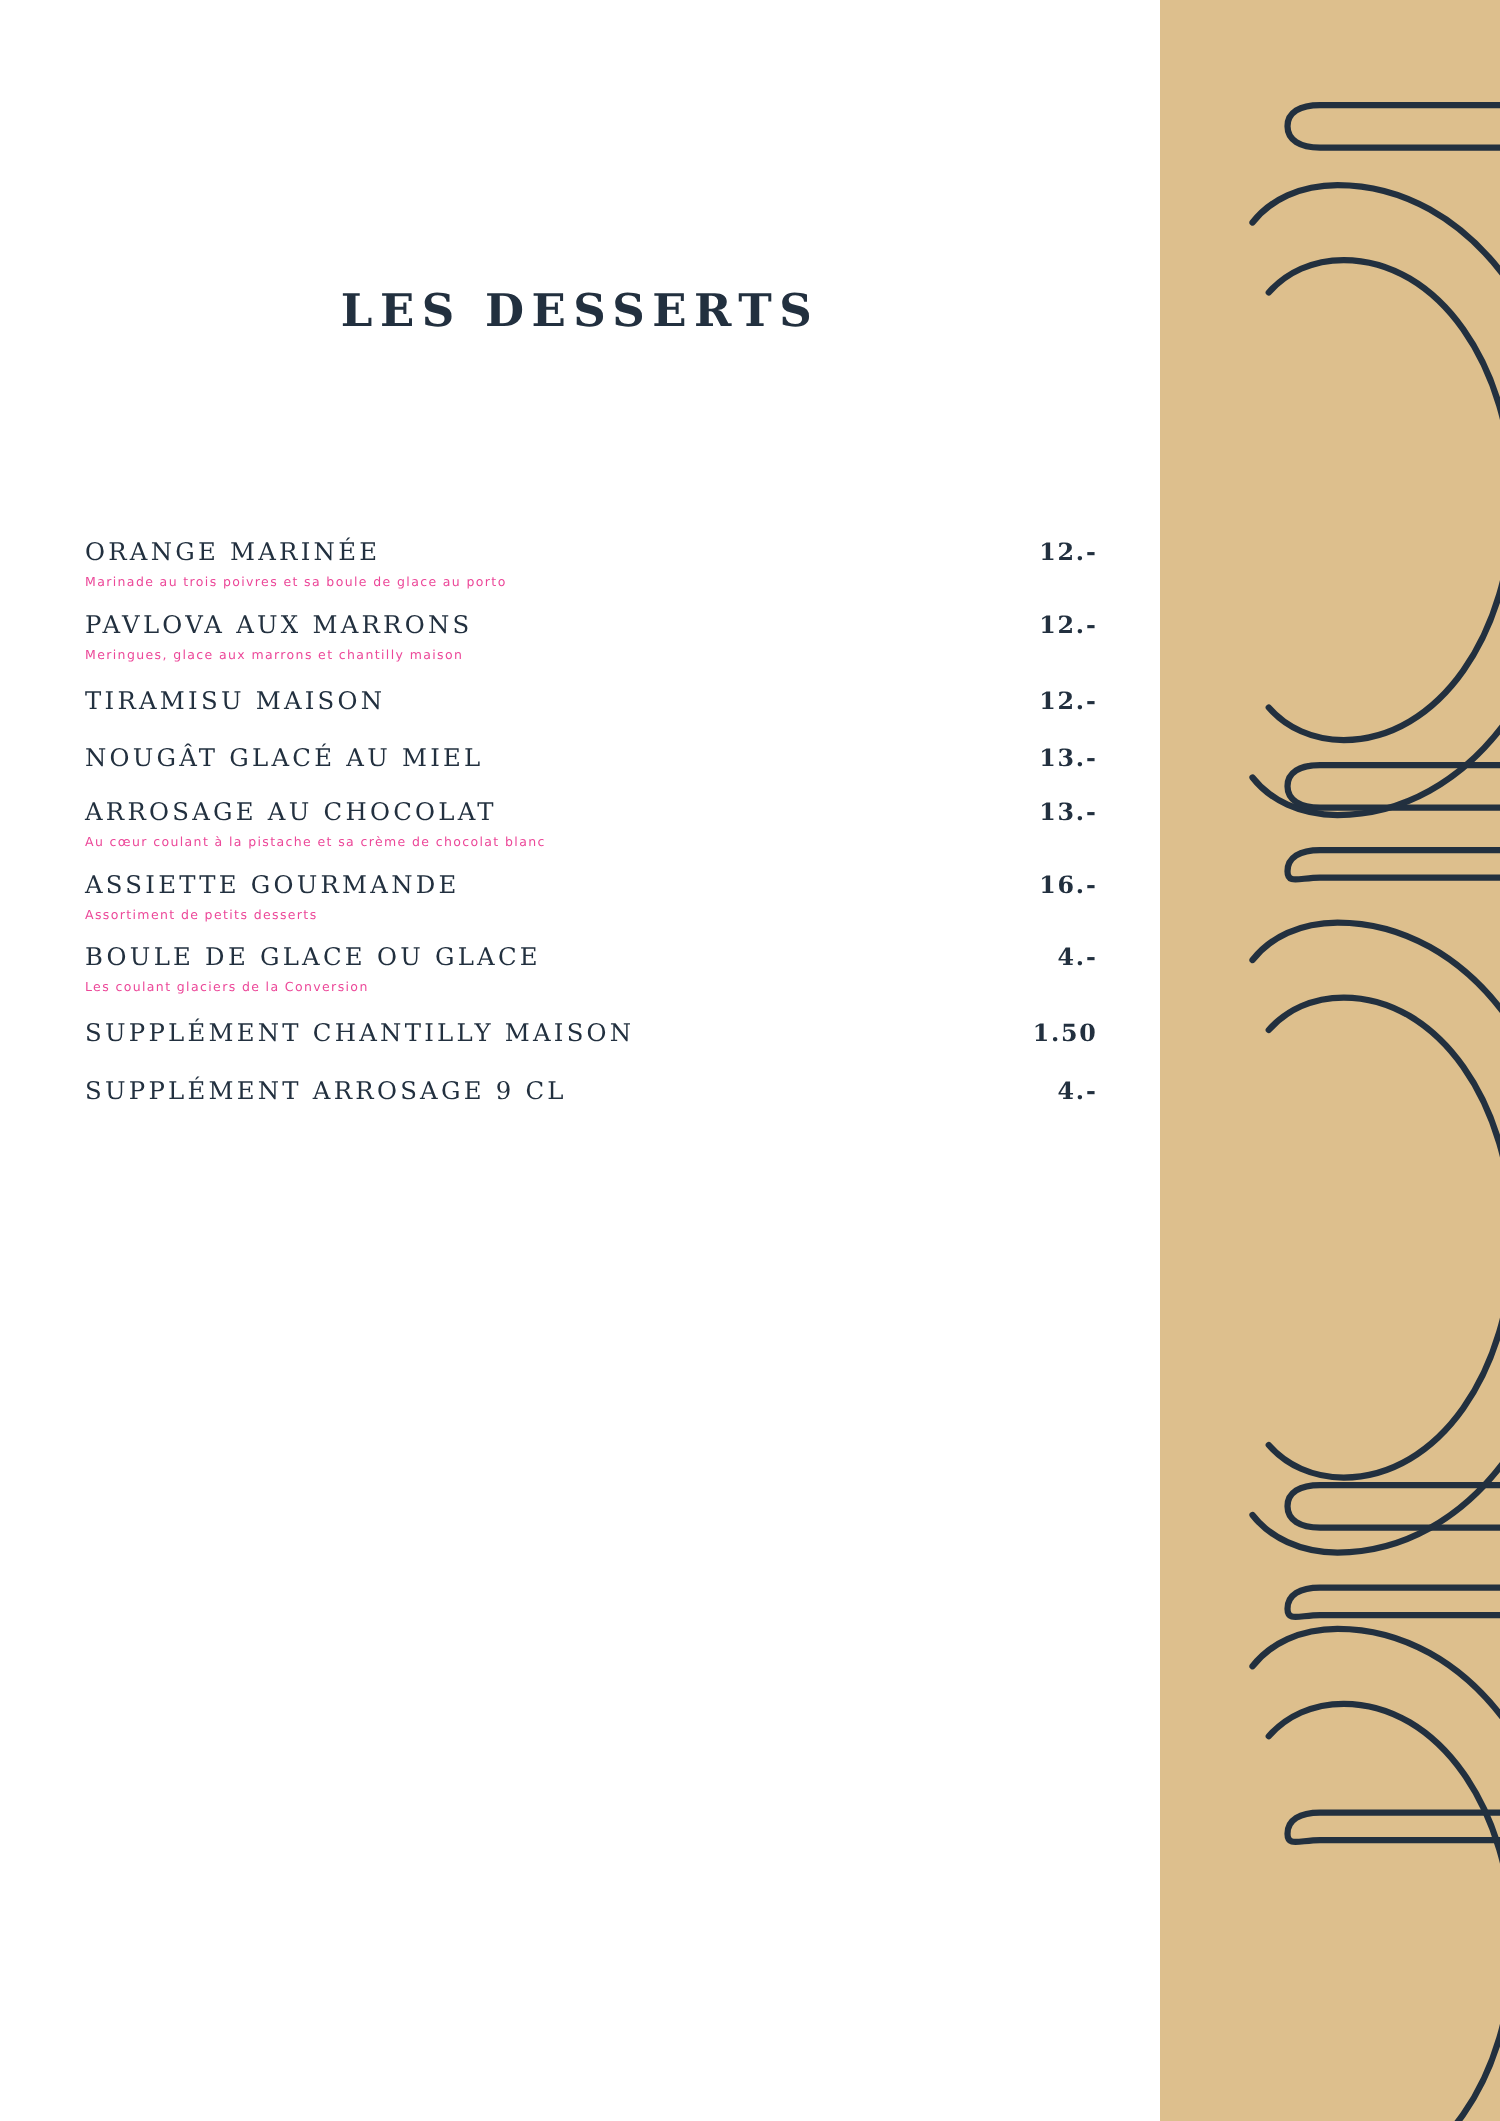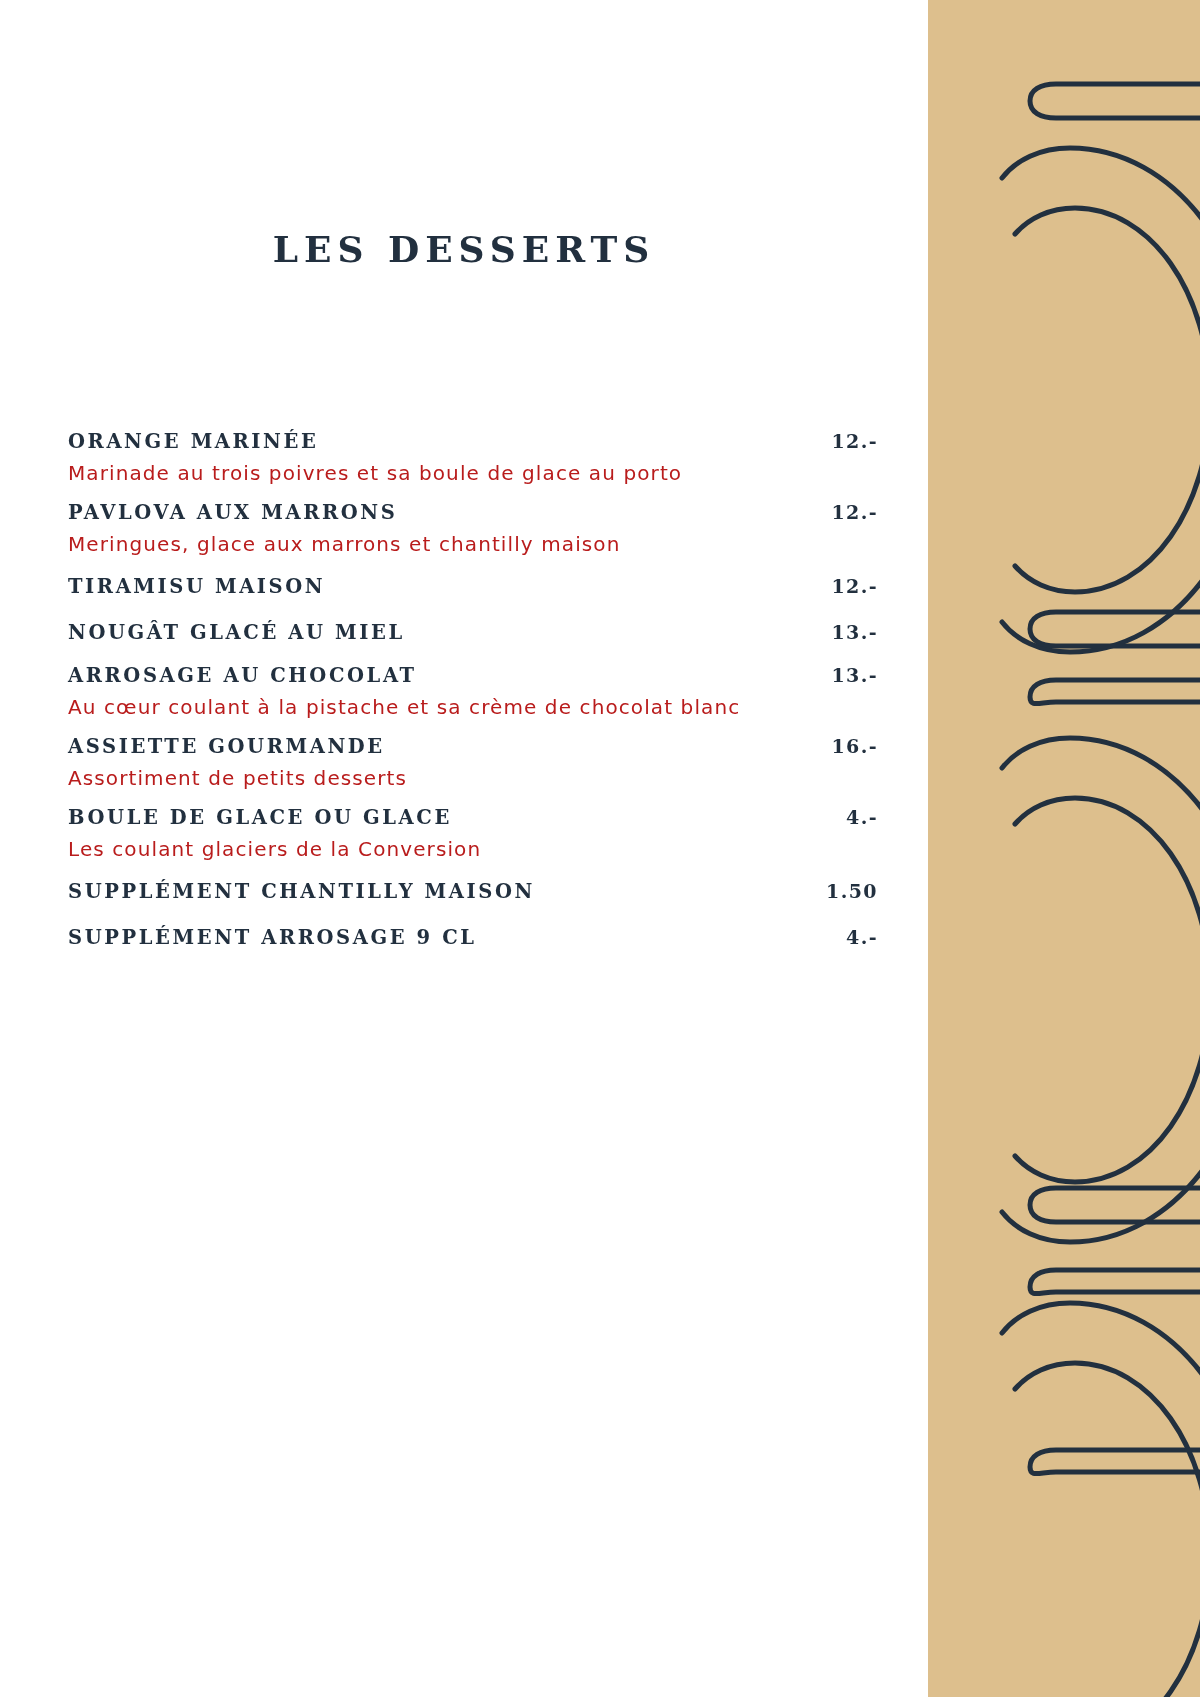--- a/index.html
+++ b/index.html
@@ -77,41 +77,41 @@
   .item-row {
     display: flex;
     align-items: baseline;
     justify-content: space-between;
     padding: 10px 0 2px 0;
   }
 
   .item-name {
     font-family: "DejaVu Serif", serif;
     font-size: 19.5px;
-    font-weight: 700;
+    font-weight: 400;
     letter-spacing: 2.6px;
     color: #22303f;
     white-space: nowrap;
   }
 
   .item-price {
     font-family: "DejaVu Serif", serif;
     font-size: 19px;
     font-weight: 700;
     letter-spacing: 1.4px;
     color: #22303f;
     white-space: nowrap;
     margin-left: 24px;
   }
 
   .item-desc {
     font-family: "DejaVu Sans", sans-serif;
-    font-size: 20px;
+    font-size: 10px;
     letter-spacing: 1.1px;
-    color: #b91c1c;
+    color: #ec4899;
     margin-top: 6px;
     margin-bottom: 2px;
   }
 
   .item-desc:empty {
     display: none;
   }
 
   
   .item.no-desc .item-row {

